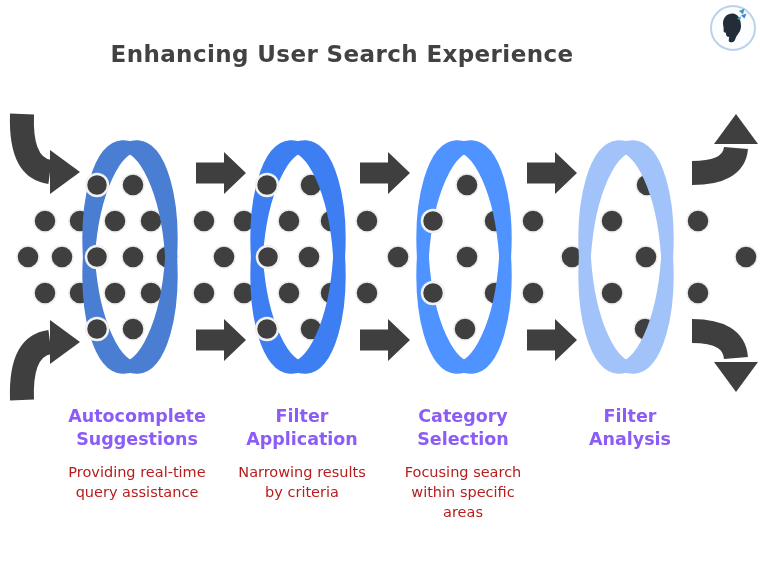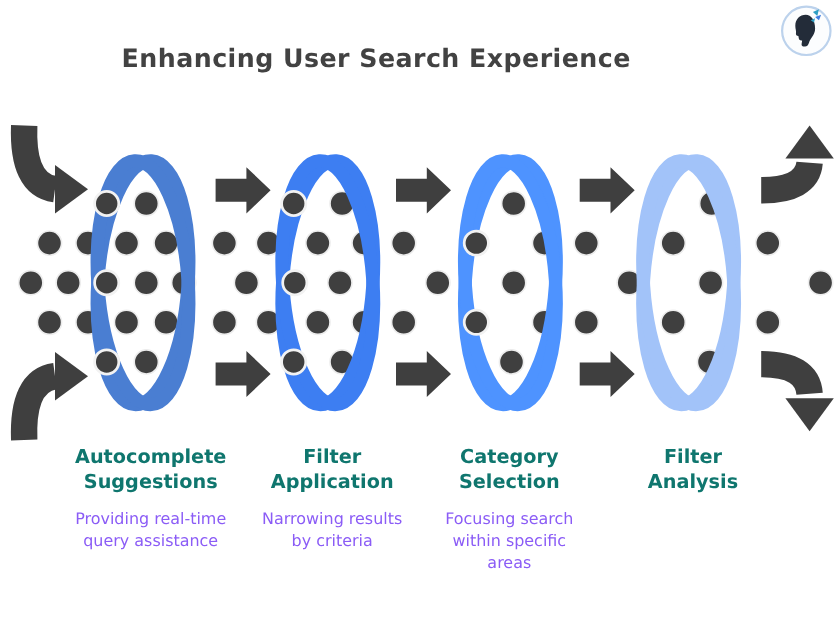--- a/index.html
+++ b/index.html
@@ -16,25 +16,25 @@
     position:absolute;top:4px;left:709px;width:48px;height:48px;
   }
   #diagram-svg{position:absolute;top:0;left:0;}
   .labels{position:absolute;top:405px;left:0;width:760px;height:150px;}
   .stage-col{position:absolute;top:0;width:160px;text-align:center;}
   .stage-col.c0{left:57px;}
   .stage-col.c1{left:222px;}
   .stage-col.c2{left:383px;}
   .stage-col.c3{left:550px;}
   .stage-heading{
-    font-size:17.5px;font-weight:bold;color:#0f766e;line-height:1.32;
+    font-size:17.5px;font-weight:bold;color:#8b5cf6;line-height:1.32;
     white-space:pre-line;margin:0;
   }
   .stage-desc{
-    font-size:14.5px;color:#8b5cf6;line-height:1.38;white-space:pre-line;
+    font-size:14.5px;color:#b91c1c;line-height:1.38;white-space:pre-line;
     margin:11px 0 0 0;
   }
 </style>
 </head>
 <body>
 
 <div class="page">
 
   <h1 class="title">Enhancing User Search Experience</h1>
 

